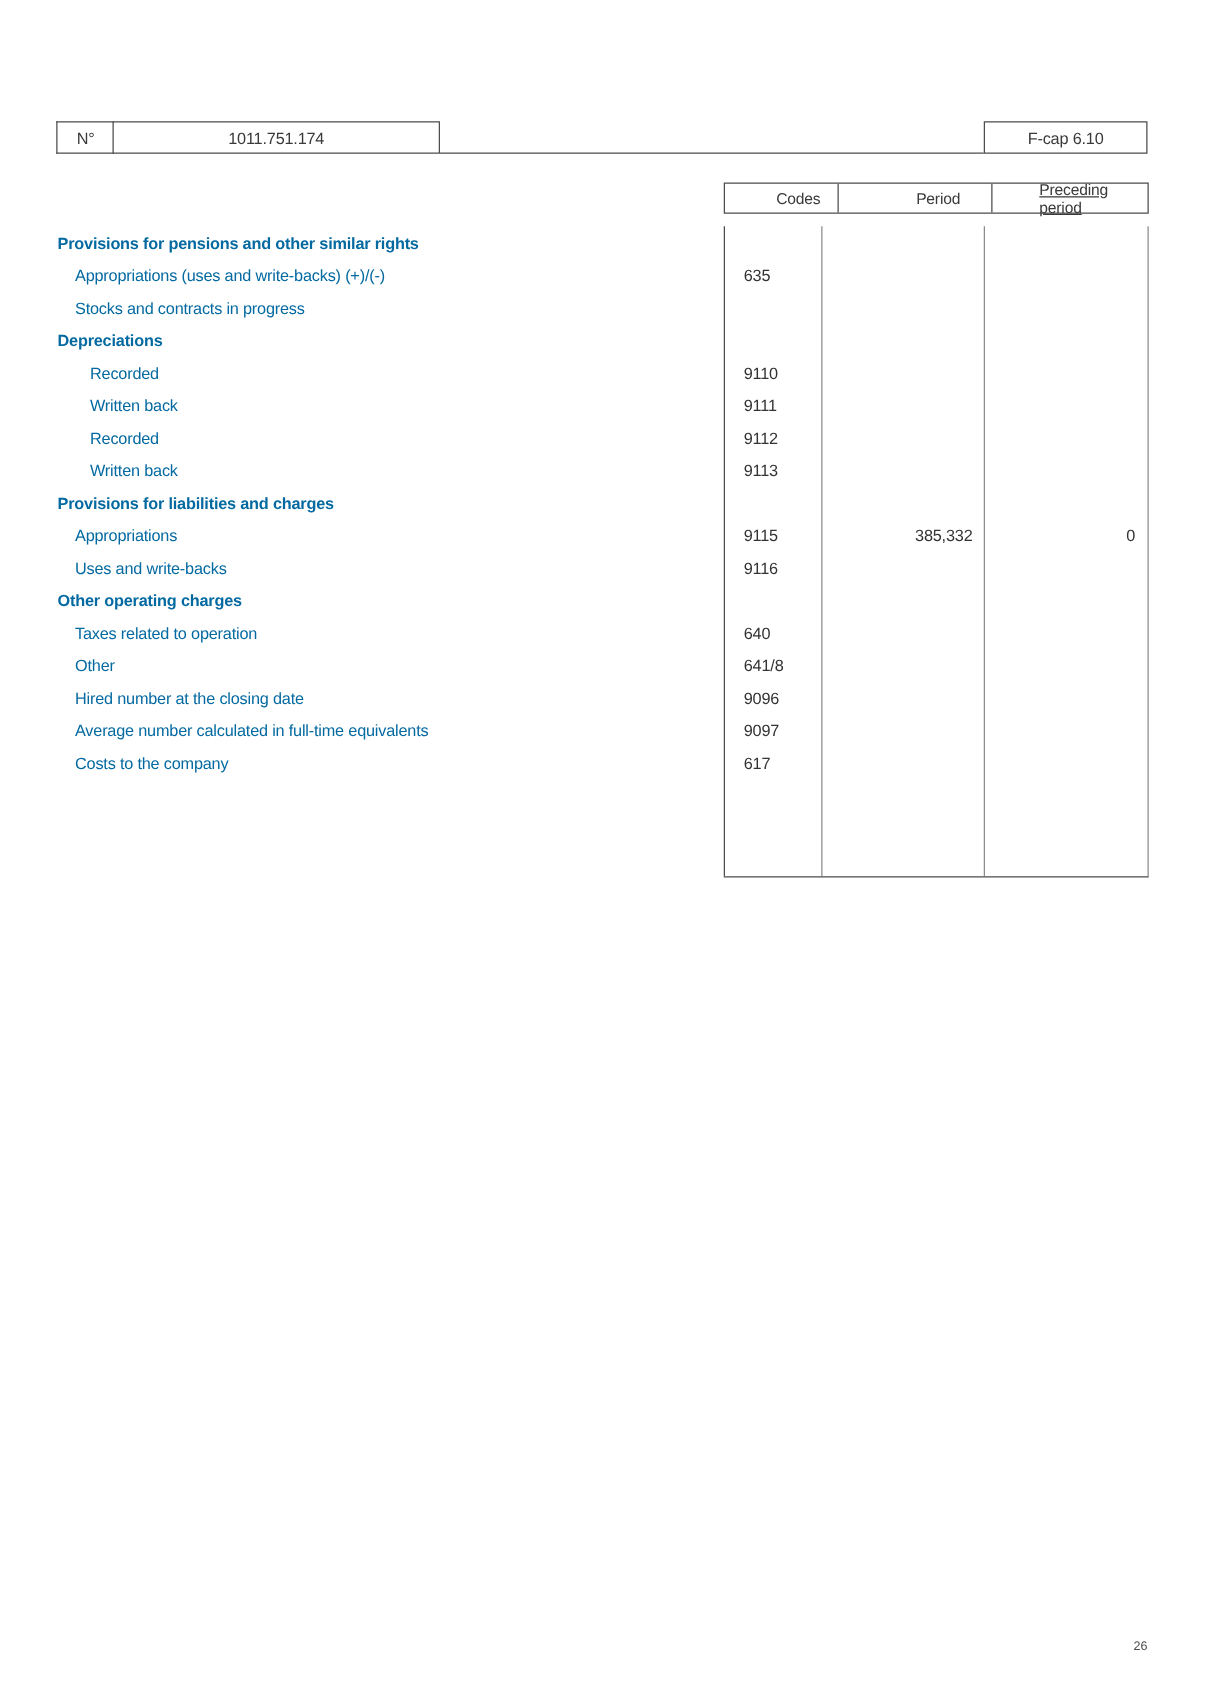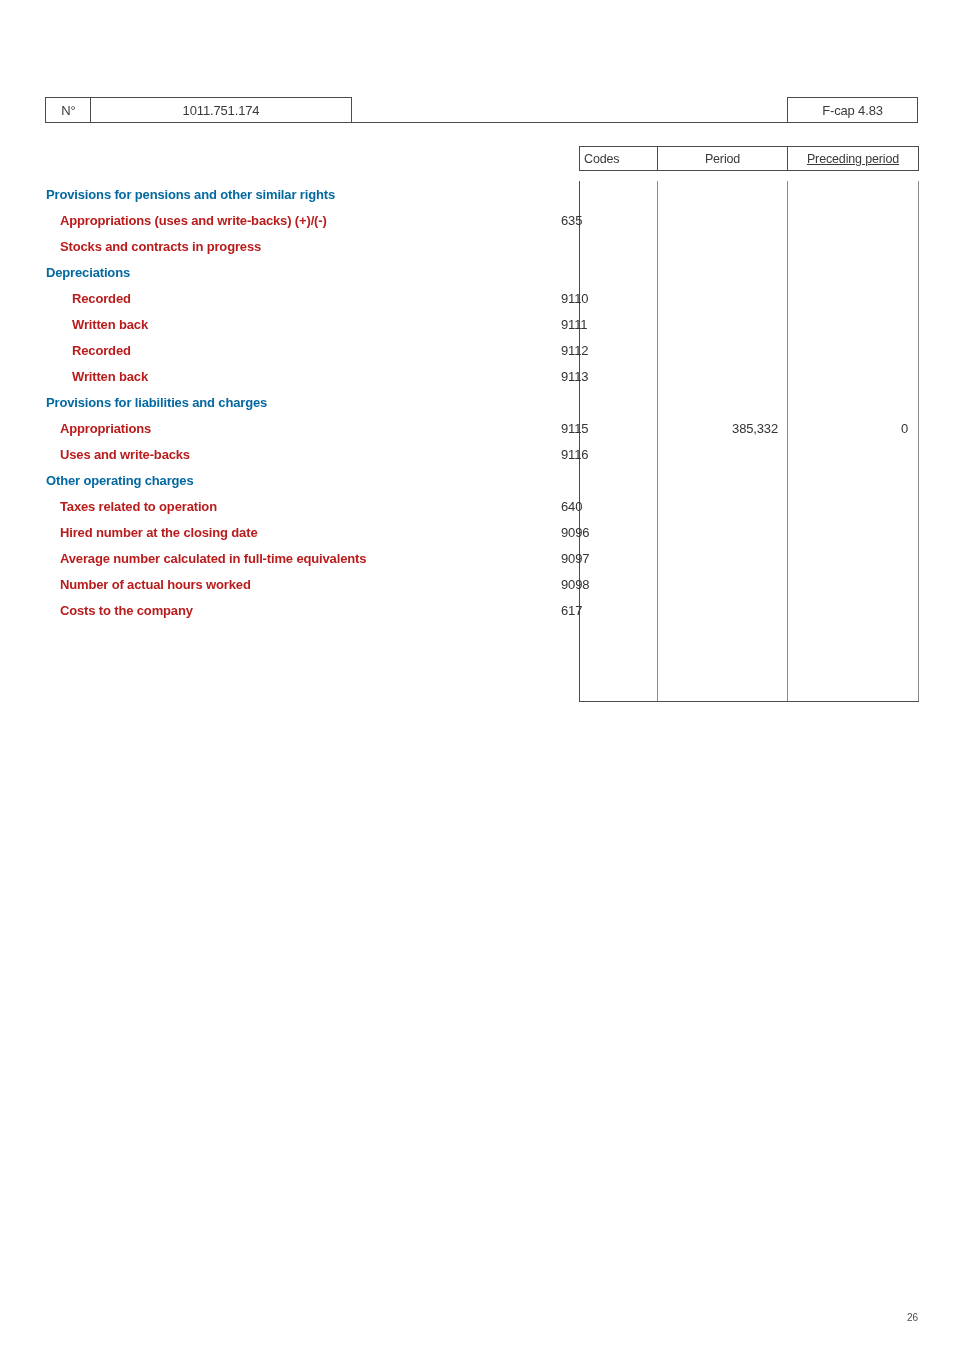--- a/index.html
+++ b/index.html
@@ -54,20 +54,21 @@
     display: flex;
     font-size: 12.5px;
     letter-spacing: -0.15px;
     color: #3a3a3a;
   }
   .col-header .hcell {
     display: flex;
     align-items: center;
     justify-content: center;
     border-right: 1px solid #4c4c4c;
+    margin-left: 37px;
   }
   .col-header .hcell:last-child { border-right: none; text-decoration: underline; }
   .hcell.codes   { width: 78px;  justify-content: flex-start; padding-left: 4px; }
   .hcell.period  { width: 130px; }
   .hcell.preced  { width: 130px; }
 
   
   .vline {
     position: absolute;
     top: 181px;
@@ -102,38 +103,37 @@
   }
   .row .lbl {
     position: absolute;
     top: 0;
     height: 26px;
     display: flex;
     align-items: center;
     font-size: 13px;
     letter-spacing: -0.15px;
     white-space: nowrap;
-    color: #b91c1c;
-    font-weight: bold;
+    color: #0369a1;
   }
   .lbl.lvl0 { left: 1px; }
   .lbl.lvl1 { left: 15px; }
   .lbl.lvl2 { left: 27px; }
   .lbl.bold { font-weight: 700; color: #0369a1; }
   .row .cell {
     position: absolute;
     top: 0;
     height: 26px;
     display: flex;
     align-items: center;
     font-size: 13px;
     letter-spacing: -0.15px;
     color: #333333;
   }
-  .cell.code   { left: 516px; width: 78px;  justify-content: flex-start; }
+  .cell.code   { left: 550px; width: 78px;  justify-content: flex-start; }
   .cell.period { left: 612px; width: 130px; padding-right: 9px;  justify-content: flex-end; }
   .cell.preced { left: 742px; width: 131px; padding-right: 10px; justify-content: flex-end; }
 
   
   .page-num {
     position: absolute;
     top: 1312px;
     left: 579px;
     width: 339px;
     text-align: right;
@@ -147,21 +147,21 @@
 <div class="sheet">
 
   <div class="id-box box-no">
     <span>N°</span>
   </div>
   <div class="id-box box-entnum">
     <span>1011.751.174</span>
   </div>
   <div class="id-connector"></div>
   <div class="id-box box-formcode">
-    <span>F-cap 4.83</span>
+    <span>F-cap 6.10</span>
   </div>
 
   <div class="col-header">
     <div class="hcell codes">Codes</div>
     <div class="hcell period">Period</div>
     <div class="hcell preced">Preceding period</div>
   </div>
 
   <div class="vline outer v1"></div>
   <div class="vline v2"></div>
@@ -242,38 +242,38 @@
         <span class="cell period"></span>
         <span class="cell preced"></span>
       </div>
       <div class="row">
         <span class="lbl lvl1">Taxes related to operation</span>
         <span class="cell code">640</span>
         <span class="cell period"></span>
         <span class="cell preced"></span>
       </div>
       <div class="row">
+        <span class="lbl lvl1">Other</span>
+        <span class="cell code">641/8</span>
+        <span class="cell period"></span>
+        <span class="cell preced"></span>
+      </div>
+      <div class="row">
         <span class="lbl lvl1">Hired number at the closing date</span>
         <span class="cell code">9096</span>
         <span class="cell period"></span>
         <span class="cell preced"></span>
       </div>
       <div class="row">
         <span class="lbl lvl1">Average number calculated in full-time equivalents</span>
         <span class="cell code">9097</span>
         <span class="cell period"></span>
         <span class="cell preced"></span>
       </div>
       <div class="row">
-        <span class="lbl lvl1">Number of actual hours worked</span>
-        <span class="cell code">9098</span>
-        <span class="cell period"></span>
-        <span class="cell preced"></span>
-      </div>
-      <div class="row">
         <span class="lbl lvl1">Costs to the company</span>
         <span class="cell code">617</span>
         <span class="cell period"></span>
         <span class="cell preced"></span>
       </div>
     </div>
 
   <div class="page-num">26</div>
 
 </div>

